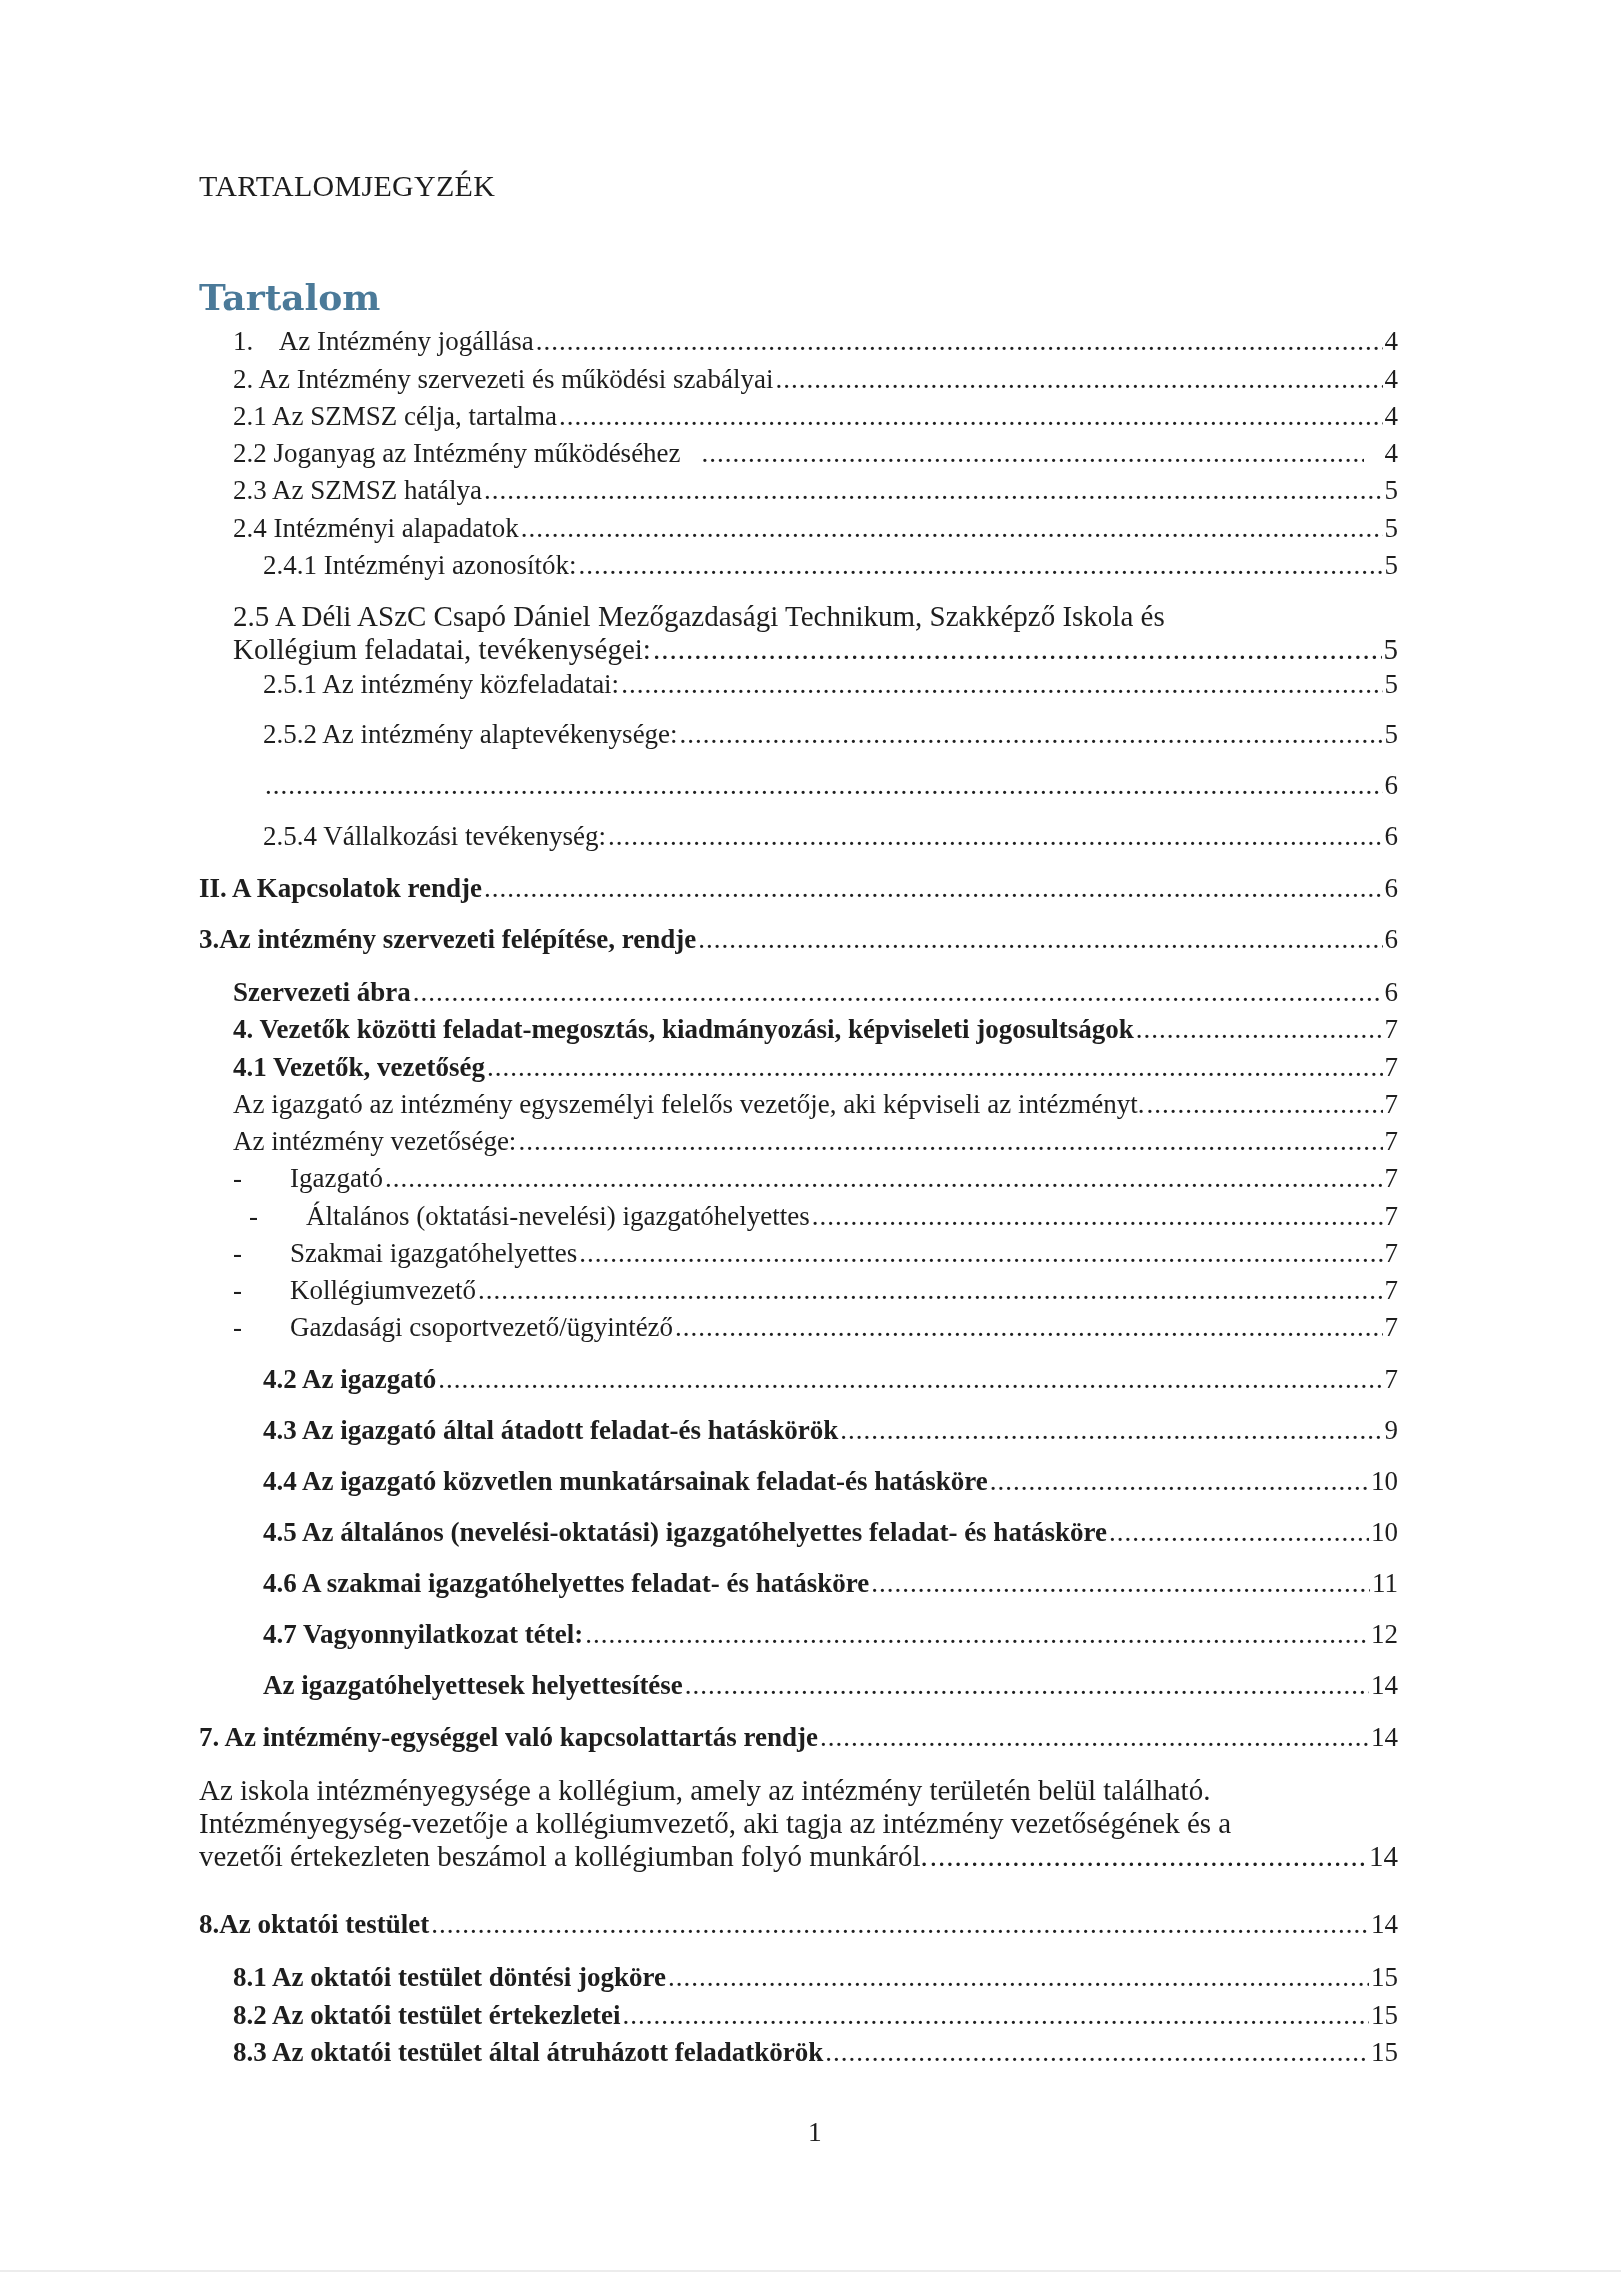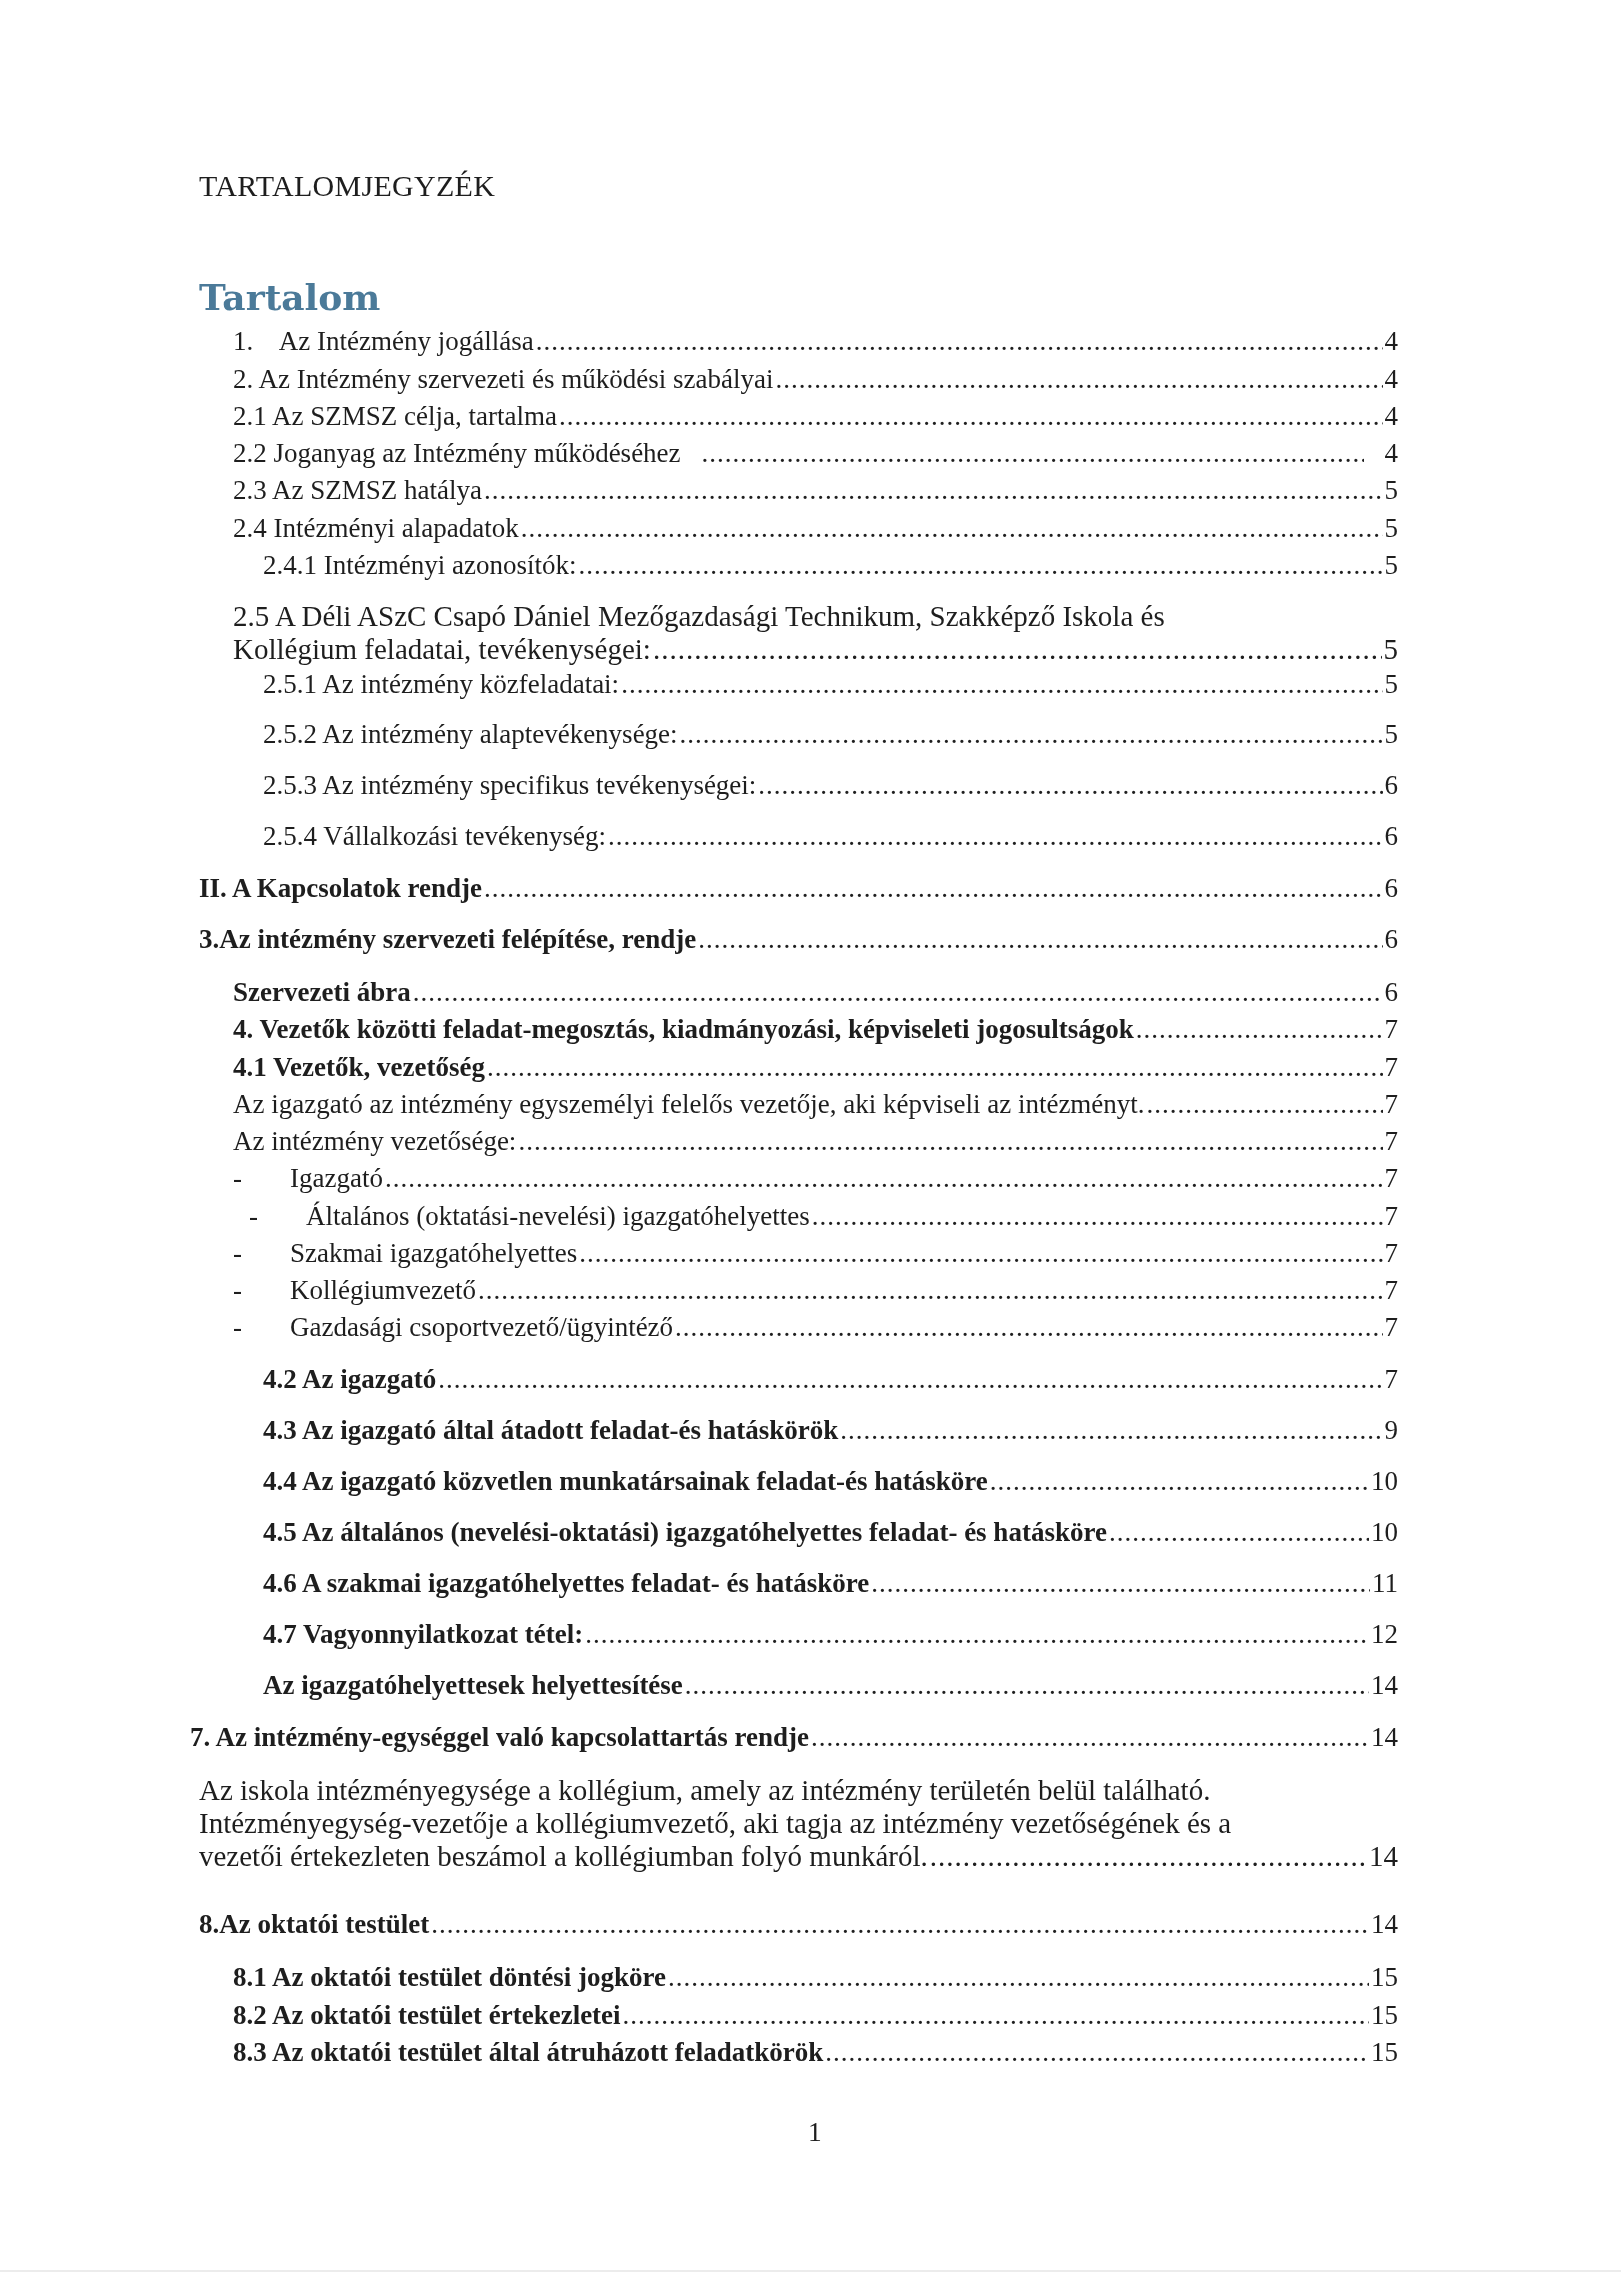--- a/index.html
+++ b/index.html
@@ -83,21 +83,20 @@
     <span class="lbl">2.5.1 Az intézmény közfeladatai:</span>
       <span class="dots"></span>
       <span class="pg">5</span>
   </div>
   <div class="toc-row" style="left:263px; top:718px;">
     <span class="lbl">2.5.2 Az intézmény alaptevékenysége:</span>
       <span class="dots"></span>
       <span class="pg">5</span>
   </div>
   <div class="toc-row" style="left:263px; top:769px;">
-    <span class="lbl">2.5.3 Az intézmény specifikus tevékenységei:</span>
       <span class="dots"></span>
       <span class="pg">6</span>
   </div>
   <div class="toc-row" style="left:263px; top:820px;">
     <span class="lbl">2.5.4 Vállalkozási tevékenység:</span>
       <span class="dots"></span>
       <span class="pg">6</span>
   </div>
 
   <div class="toc-row bold" style="left:199px; top:872px;">
@@ -190,21 +189,21 @@
   <div class="toc-row bold" style="left:263px; top:1618px;">
     <span class="lbl">4.7 Vagyonnyilatkozat tétel:</span>
       <span class="dots"></span>
       <span class="pg">12</span>
   </div>
   <div class="toc-row bold" style="left:263px; top:1669px;">
     <span class="lbl">Az igazgatóhelyettesek helyettesítése</span>
       <span class="dots"></span>
       <span class="pg">14</span>
   </div>
-  <div class="toc-row bold" style="left:190px; top:1721px;justify-content:flex-end;">
+  <div class="toc-row bold" style="left:199px; top:1721px;justify-content:flex-end;">
     <span class="lbl">7. Az intézmény-egységgel való kapcsolattartás rendje</span>
       <span class="dots"></span>
       <span class="pg">14</span>
   </div>
 
   <div class="multi" style="left:199px; top:1774px;">
     <div class="line">Az iskola intézményegysége a kollégium, amely az intézmény területén belül található.</div>
     <div class="line">Intézményegység-vezetője a kollégiumvezető, aki tagja az intézmény vezetőségének és a</div>
     <div class="lastline">
       <span>vezetői értekezleten beszámol a kollégiumban folyó munkáról.</span>

